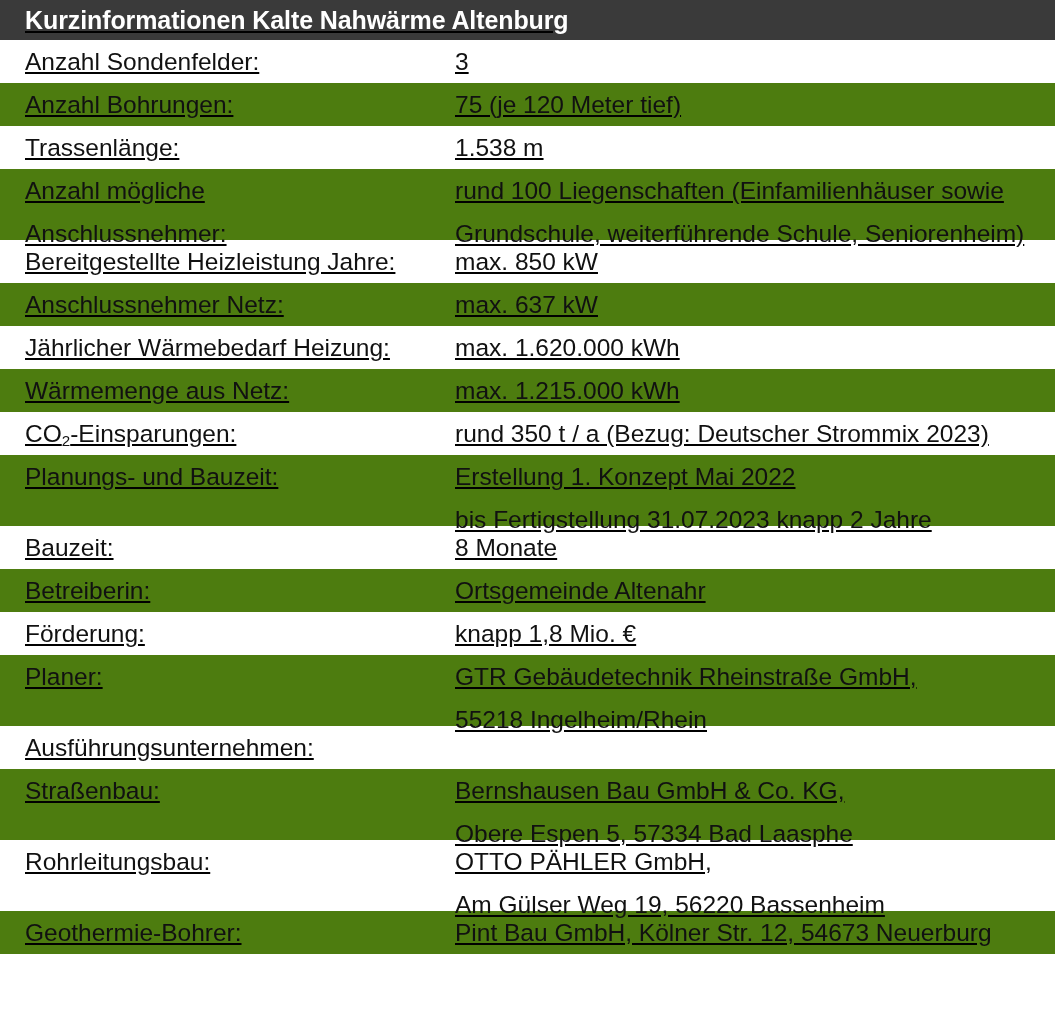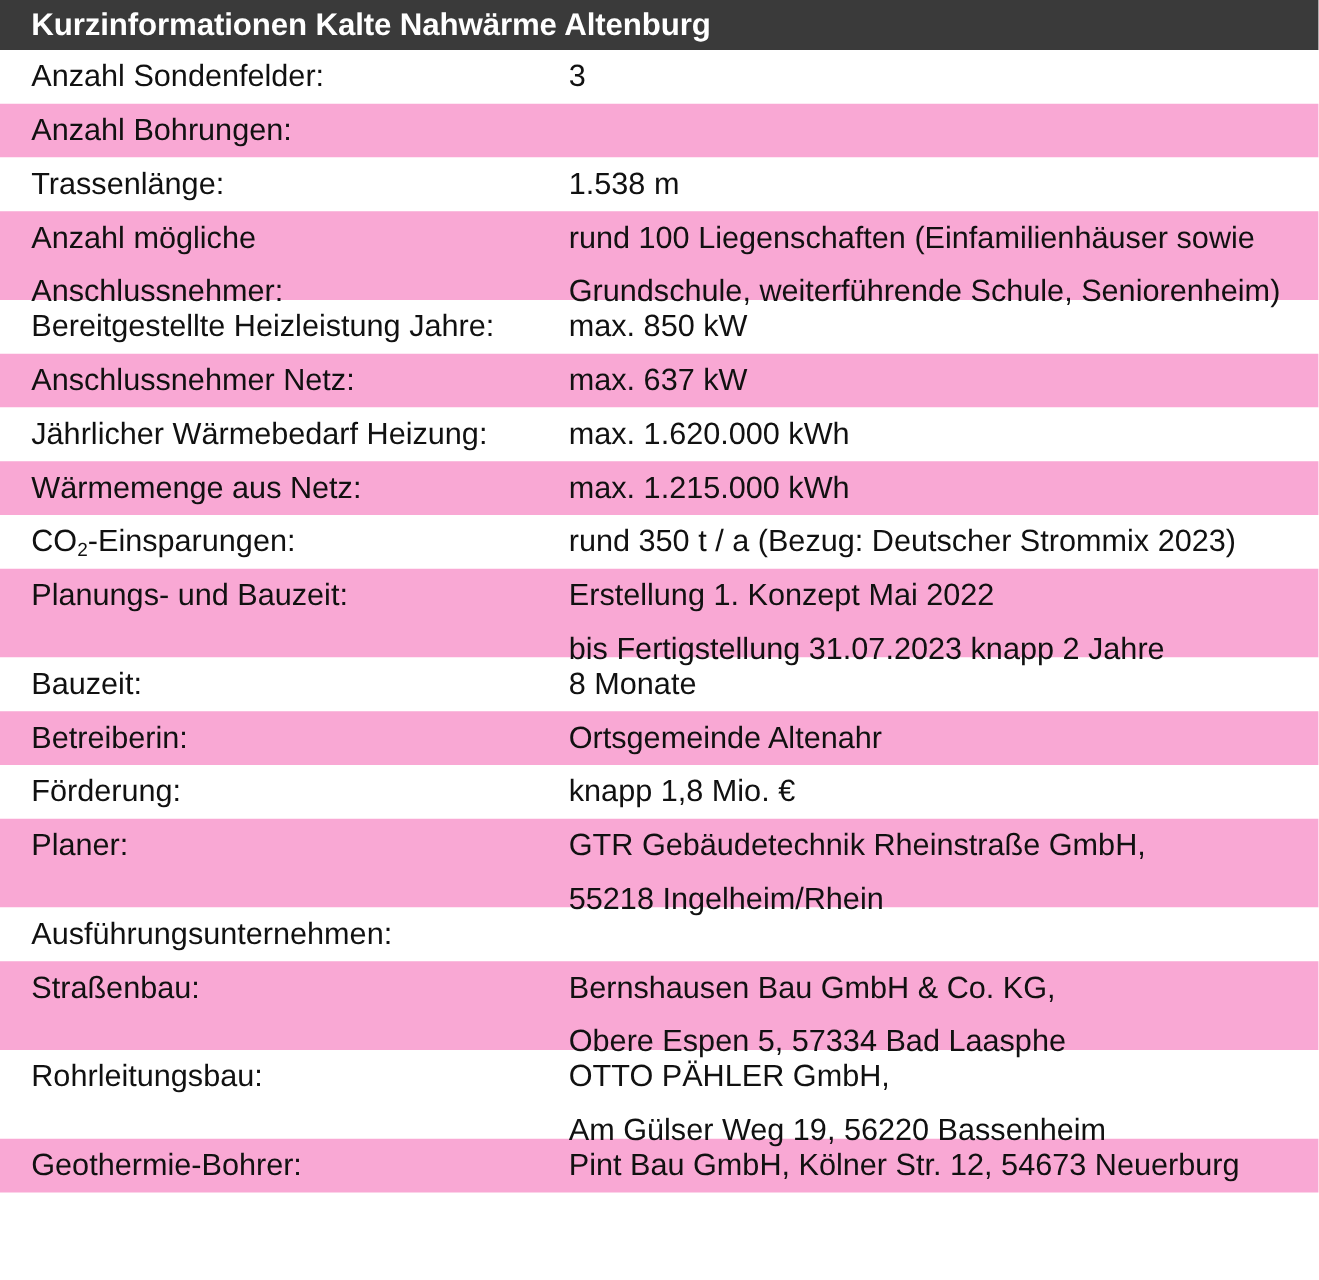--- a/index.html
+++ b/index.html
@@ -11,20 +11,21 @@
   body {
     font-family: "Liberation Sans", sans-serif;
   }
   .info-table {
     position: relative;
     width: 1055px;
     height: 1024px;
     background: #ffffff;
     overflow: hidden;
     box-sizing: border-box;
+    text-decoration: underline;
   }
   .table-header {
     background: #3a3a3a;
     color: #ffffff;
     height: 40px;
     display: flex;
     align-items: center;
     box-sizing: border-box;
     padding: 0 0 0 25px;
   }
@@ -39,21 +40,21 @@
     display: block;
   }
   .row {
     display: flex;
     align-items: flex-start;
     box-sizing: border-box;
     width: 100%;
     padding: 0;
   }
   .row.odd  { background: #ffffff; }
-  .row.even { background: #f9a8d4; }
+  .row.even { background: #4d7c0f; }
 
   .row.h1 { height: 43px; }
   .row.h2 { height: 71px; }
 
   .cell-label,
   .cell-value {
     font-size: 24.5px;
     line-height: 43px;
     color: #111111;
     white-space: pre-line;
@@ -88,20 +89,21 @@
     <span class="table-header-title">Kurzinformationen Kalte Nahwärme Altenburg</span>
   </div>
 
   <div class="rows">
       <div class="row odd h1">
         <div class="cell-label">Anzahl Sondenfelder:</div>
         <div class="cell-value">3</div>
       </div>
       <div class="row even h1">
         <div class="cell-label">Anzahl Bohrungen:</div>
+        <div class="cell-value">75 (je 120 Meter tief)</div>
       </div>
       <div class="row odd h1">
         <div class="cell-label">Trassenlänge:</div>
         <div class="cell-value">1.538 m</div>
       </div>
       <div class="row even h2">
         <div class="cell-label">Anzahl mögliche
 Anschlussnehmer:</div>
         <div class="cell-value">rund 100 Liegenschaften (Einfamilienhäuser sowie
 Grundschule, weiterführende Schule, Seniorenheim)</div>

